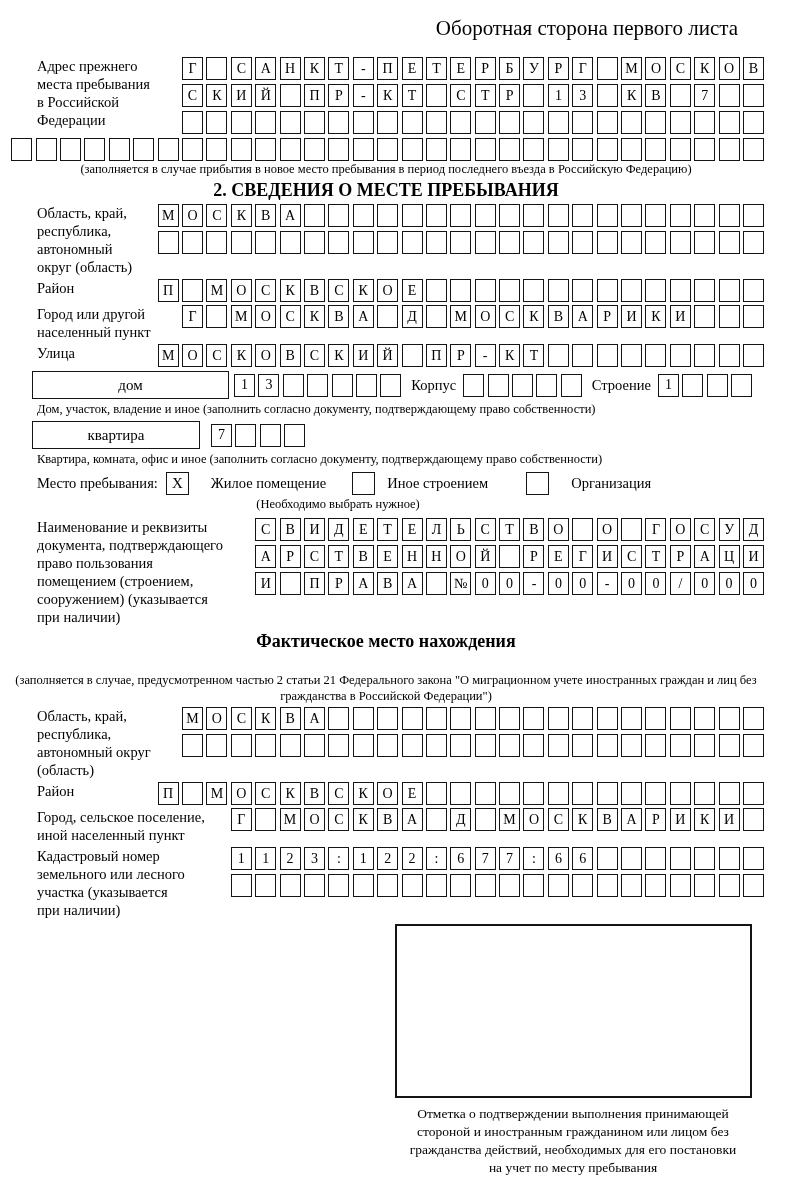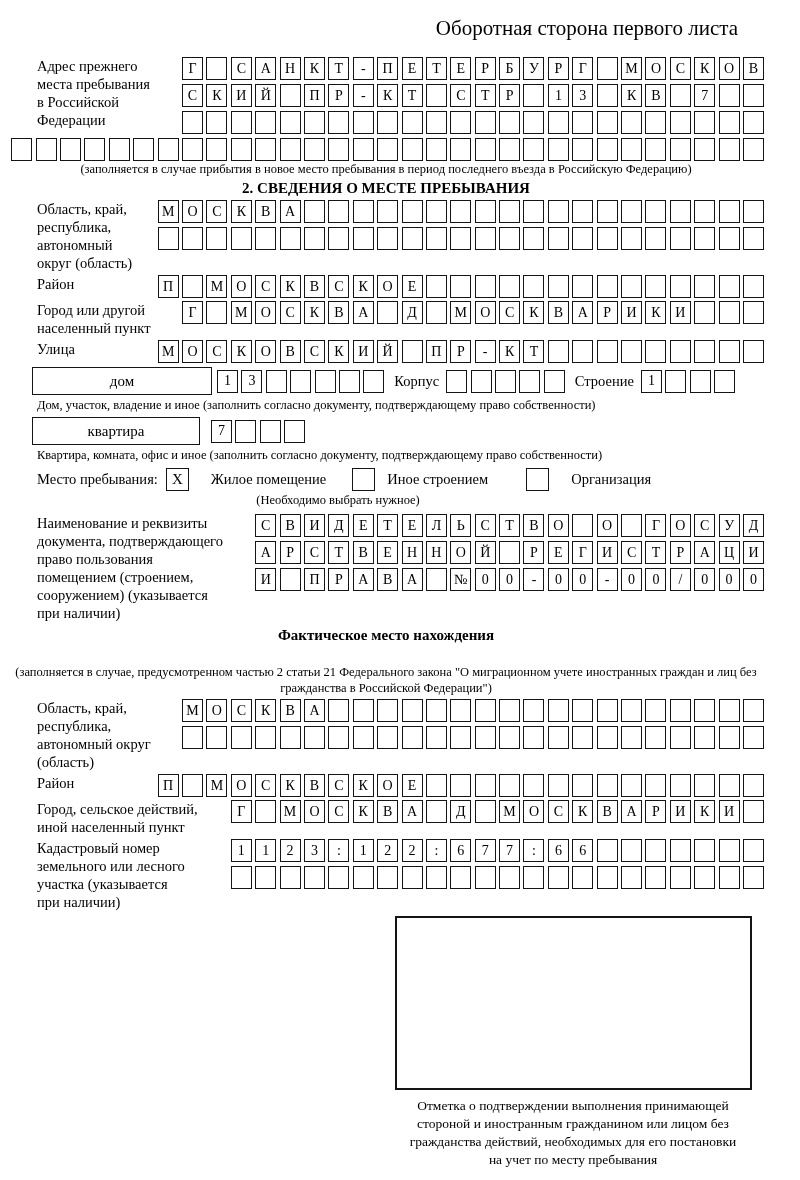--- a/index.html
+++ b/index.html
@@ -1,34 +1,34 @@
 <!DOCTYPE html>
 <html><head>
 <meta charset="utf-8">
 <style>
   html,body{margin:0;padding:0;background:#fff;}
   body{width:800px;height:1180px;overflow:hidden;color:#000;
        font-family:"Liberation Serif","DejaVu Serif",serif;}
   .content{padding:0 36px 0 8px;}
   .header{margin-top:16px;text-align:right;padding-right:62px;font-size:21px;}
-  .title{margin-top:3px;text-align:center;font-weight:bold;font-size:15px;}
+  .title{margin-top:3px;text-align:center;font-weight:bold;font-size:18px;}
   .note{font-size:12.5px;line-height:16px;}
   .center{text-align:center;}
   .block{display:flex;align-items:flex-start;margin-top:3px;}
   .lbl{flex:none;font-size:14.5px;line-height:18px;white-space:pre-line;margin-left:29px;}
   .rows{flex:1;display:flex;flex-direction:column;gap:4px;}
   .cellrow{display:flex;justify-content:flex-end;gap:3.4px;}
   .cell{box-sizing:border-box;flex:none;width:21px;height:23px;border:1.6px solid #141414;
         display:flex;align-items:center;justify-content:center;font-size:14px;line-height:1;}
   .fullrow{margin-top:4px;}
   .houserow{display:flex;align-items:center;margin-left:24px;margin-top:4px;}
   .houserow .cellrow{justify-content:flex-start;}
   .widebox{box-sizing:border-box;border:1.6px solid #141414;height:28px;display:flex;
            align-items:center;justify-content:center;font-size:15px;flex:none;}
-  .dombox{width:180px;margin-right:5px;}
+  .dombox{width:197px;margin-right:5px;}
   .kvbox{width:168px;margin-right:11px;}
   .inlbl{font-size:14.5px;margin:0 7px 0 10px;flex:none;}
   .fnote{margin-left:29px;margin-top:2px;}
   .stayrow{display:flex;align-items:center;margin-left:29px;margin-top:5px;font-size:14.5px;}
   .chk{box-sizing:border-box;flex:none;width:23px;height:23px;border:1.6px solid #141414;
        display:flex;align-items:center;justify-content:center;font-size:15px;}
   .hint{margin-left:160px;width:340px;text-align:center;margin-top:1px;}
   .markbox{box-sizing:border-box;width:357px;height:174px;border:2px solid #141414;
            margin-left:387px;margin-top:5px;}
   .caption{width:410px;margin-left:360px;margin-top:7px;text-align:center;
@@ -551,21 +551,21 @@
             <span class="cell"></span>
             <span class="cell"></span>
             <span class="cell"></span>
             <span class="cell"></span>
             <span class="cell"></span>
           </div>
         </div>
     </div>
 
     <div class="block">
-      <div class="lbl">Город, сельское действий,
+      <div class="lbl">Город, сельское поселение,
 иной населенный пункт</div>
       <div class="rows">
           <div class="cellrow">
             <span class="cell">Г</span>
             <span class="cell"></span>
             <span class="cell">М</span>
             <span class="cell">О</span>
             <span class="cell">С</span>
             <span class="cell">К</span>
             <span class="cell">В</span>

